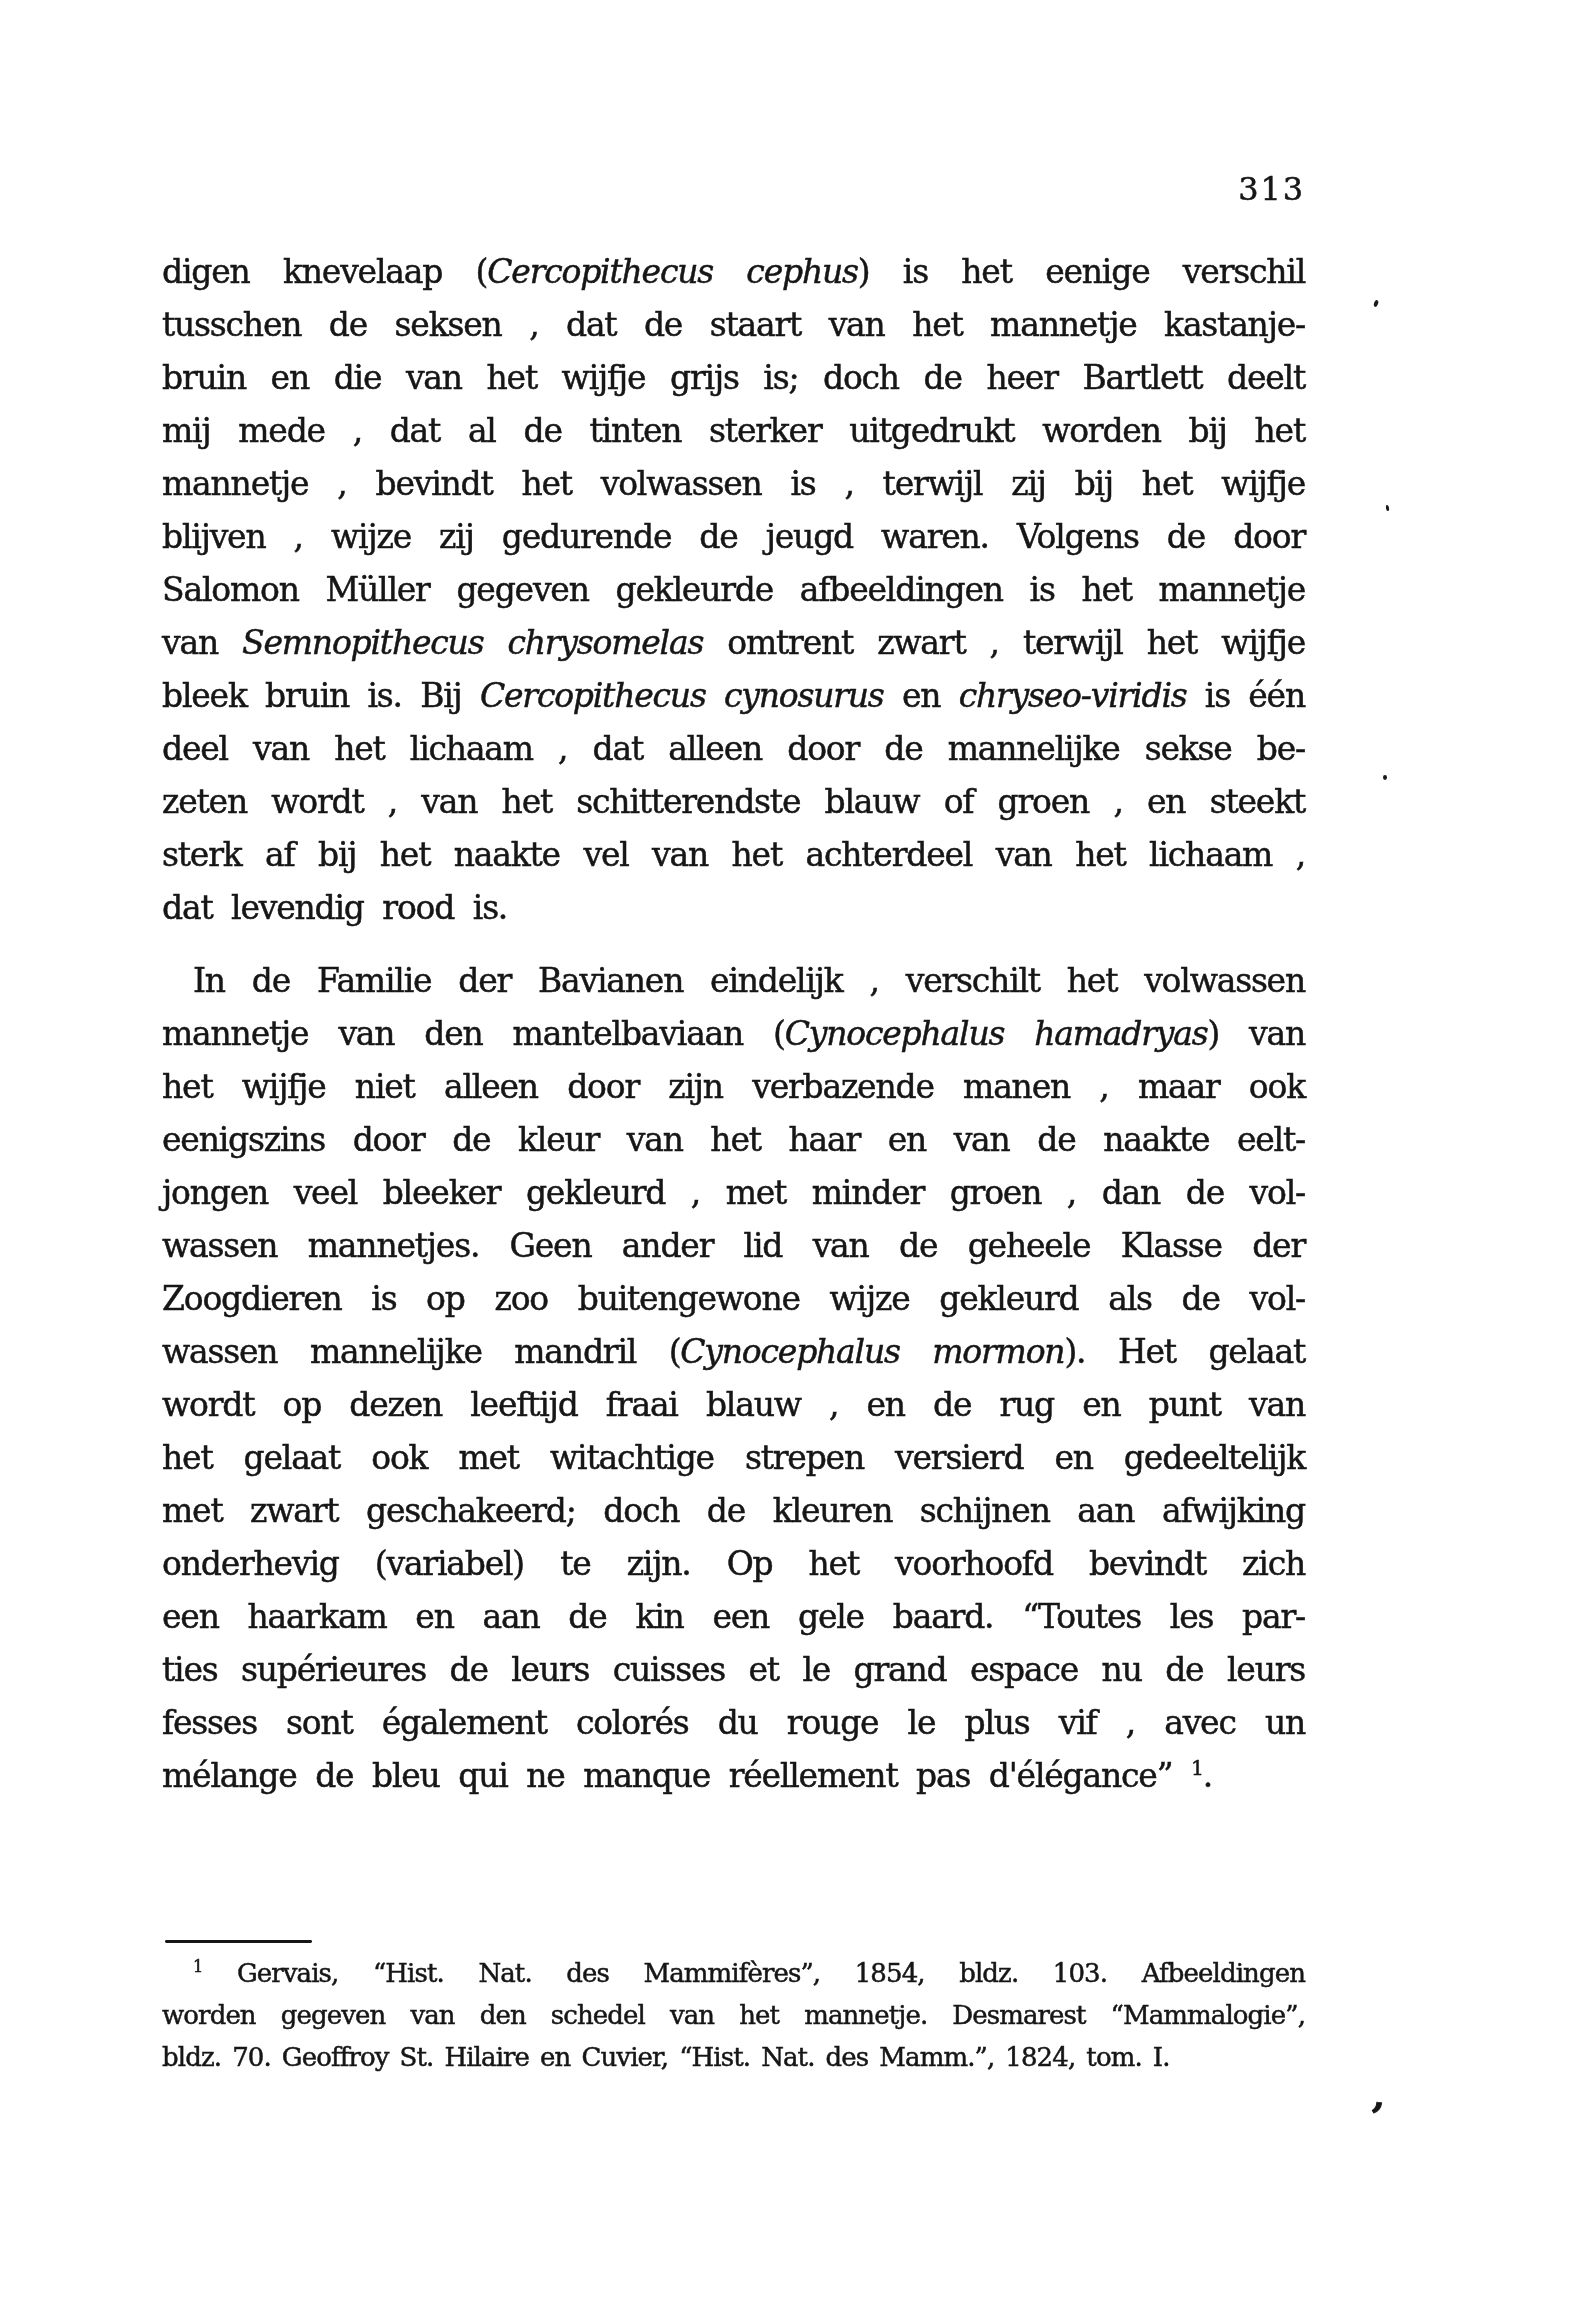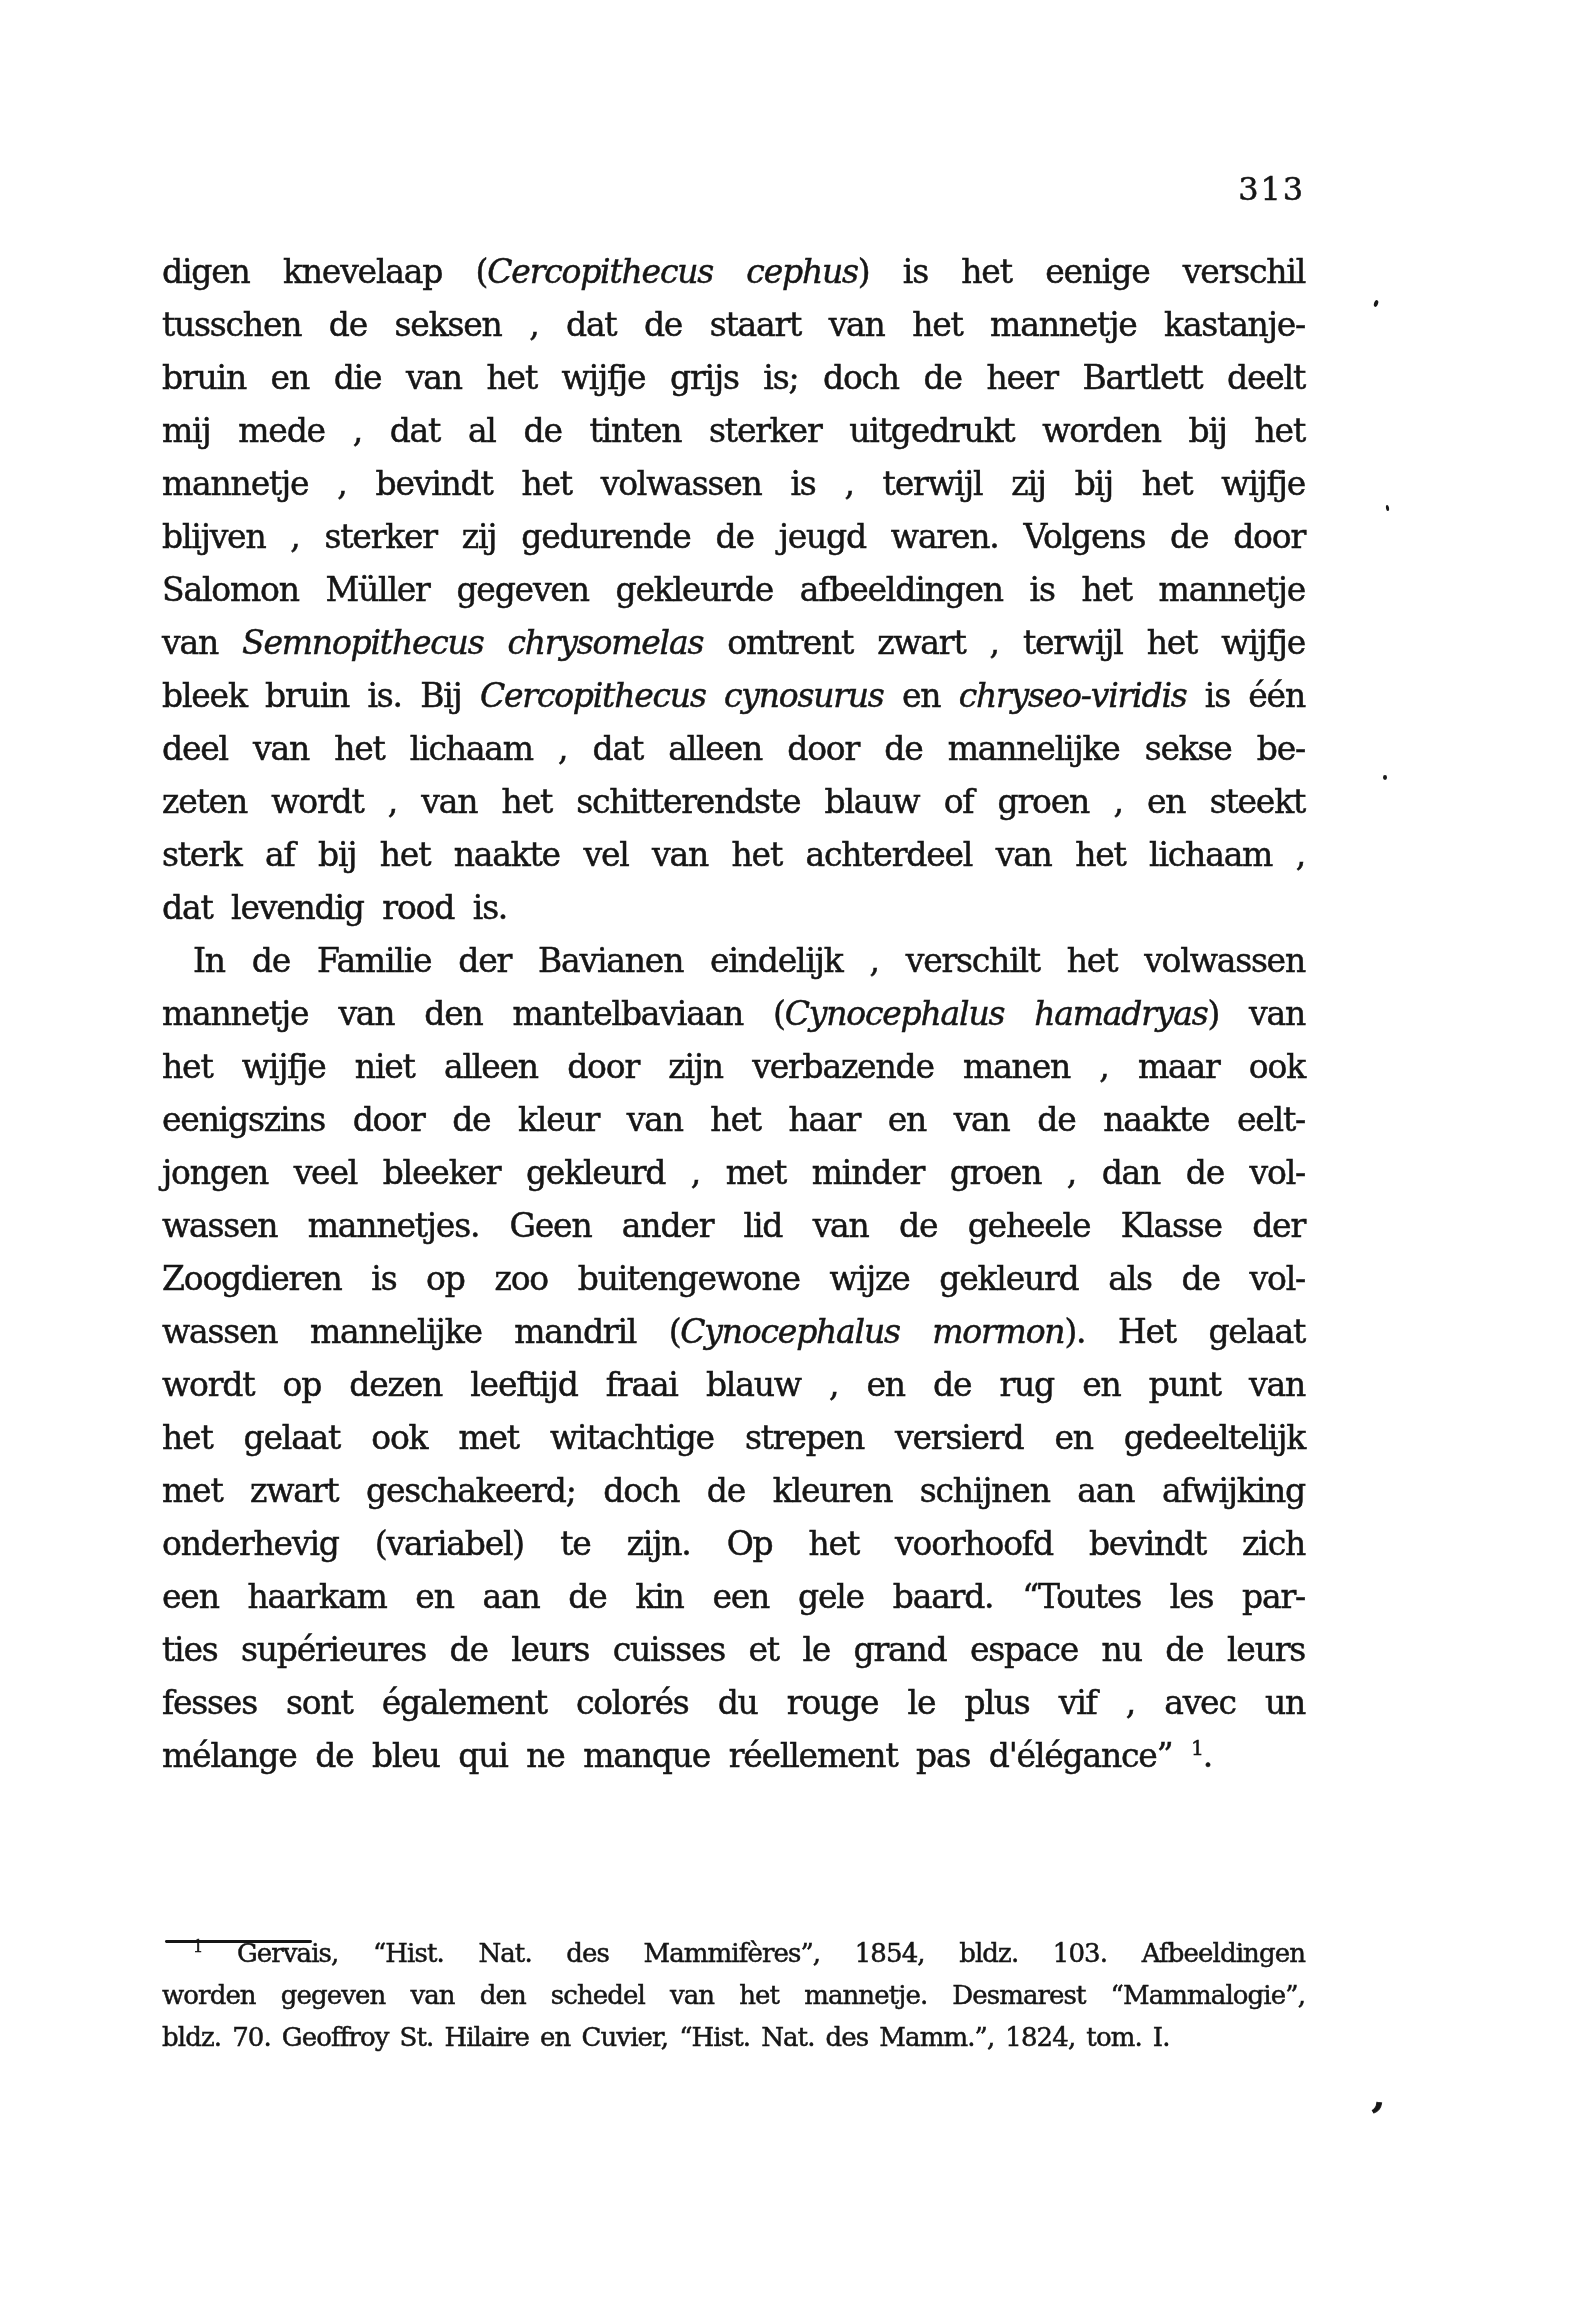--- a/index.html
+++ b/index.html
@@ -15,21 +15,21 @@
   .page-number{
     position:absolute;left:162px;top:170px;width:1143px;
     text-align:right;font-size:32px;letter-spacing:1.9px;
   }
   .body-text{
     position:absolute;left:162px;top:245px;width:1143px;
     font-size:33px;line-height:53px;letter-spacing:-1.2px;
   }
   .line{text-align:justify;text-align-last:justify;}
   .line.last{text-align-last:left;word-spacing:9.3px;}
-  .line.indent{text-indent:31px;}
+  .line.indent{text-indent:31px;margin-top:20px;}
   .body-text i{font-style:italic;}
   sup{font-size:0.62em;vertical-align:super;line-height:0;}
   .fn-rule{
     position:absolute;left:165px;top:1940px;width:147px;height:3.2px;
     background:#161616;border-radius:1.4px;
   }
   .footnote{
     position:absolute;left:162px;top:1932px;width:1143px;
     font-size:26px;line-height:42px;letter-spacing:-0.9px;
   }
@@ -49,21 +49,21 @@
 
 <div class="page">
   <div class="page-number">313</div>
   <div class="body-text">
       <div>
         <div class="line">digen knevelaap (<i>Cercopithecus cephus</i>) is het eenige verschil</div>
         <div class="line">tusschen de seksen , dat de staart van het mannetje kastanje-</div>
         <div class="line">bruin en die van het wijfje grijs is; doch de heer Bartlett deelt</div>
         <div class="line">mij mede , dat al de tinten sterker uitgedrukt worden bij het</div>
         <div class="line">mannetje , bevindt het volwassen is , terwijl zij bij het wijfje</div>
-        <div class="line">blijven , sterker zij gedurende de jeugd waren. Volgens de door</div>
+        <div class="line">blijven , wijze zij gedurende de jeugd waren. Volgens de door</div>
         <div class="line">Salomon Müller gegeven gekleurde afbeeldingen is het mannetje</div>
         <div class="line">van <i>Semnopithecus chrysomelas</i> omtrent zwart , terwijl het wijfje</div>
         <div class="line">bleek bruin is. Bij <i>Cercopithecus cynosurus</i> en <i>chryseo-viridis</i> is één</div>
         <div class="line">deel van het lichaam , dat alleen door de mannelijke sekse be-</div>
         <div class="line">zeten wordt , van het schitterendste blauw of groen , en steekt</div>
         <div class="line">sterk af bij het naakte vel van het achterdeel van het lichaam ,</div>
         <div class="line last">dat levendig rood is.</div>
       </div>
       <div>
         <div class="line indent">In de Familie der Bavianen eindelijk , verschilt het volwassen</div>

